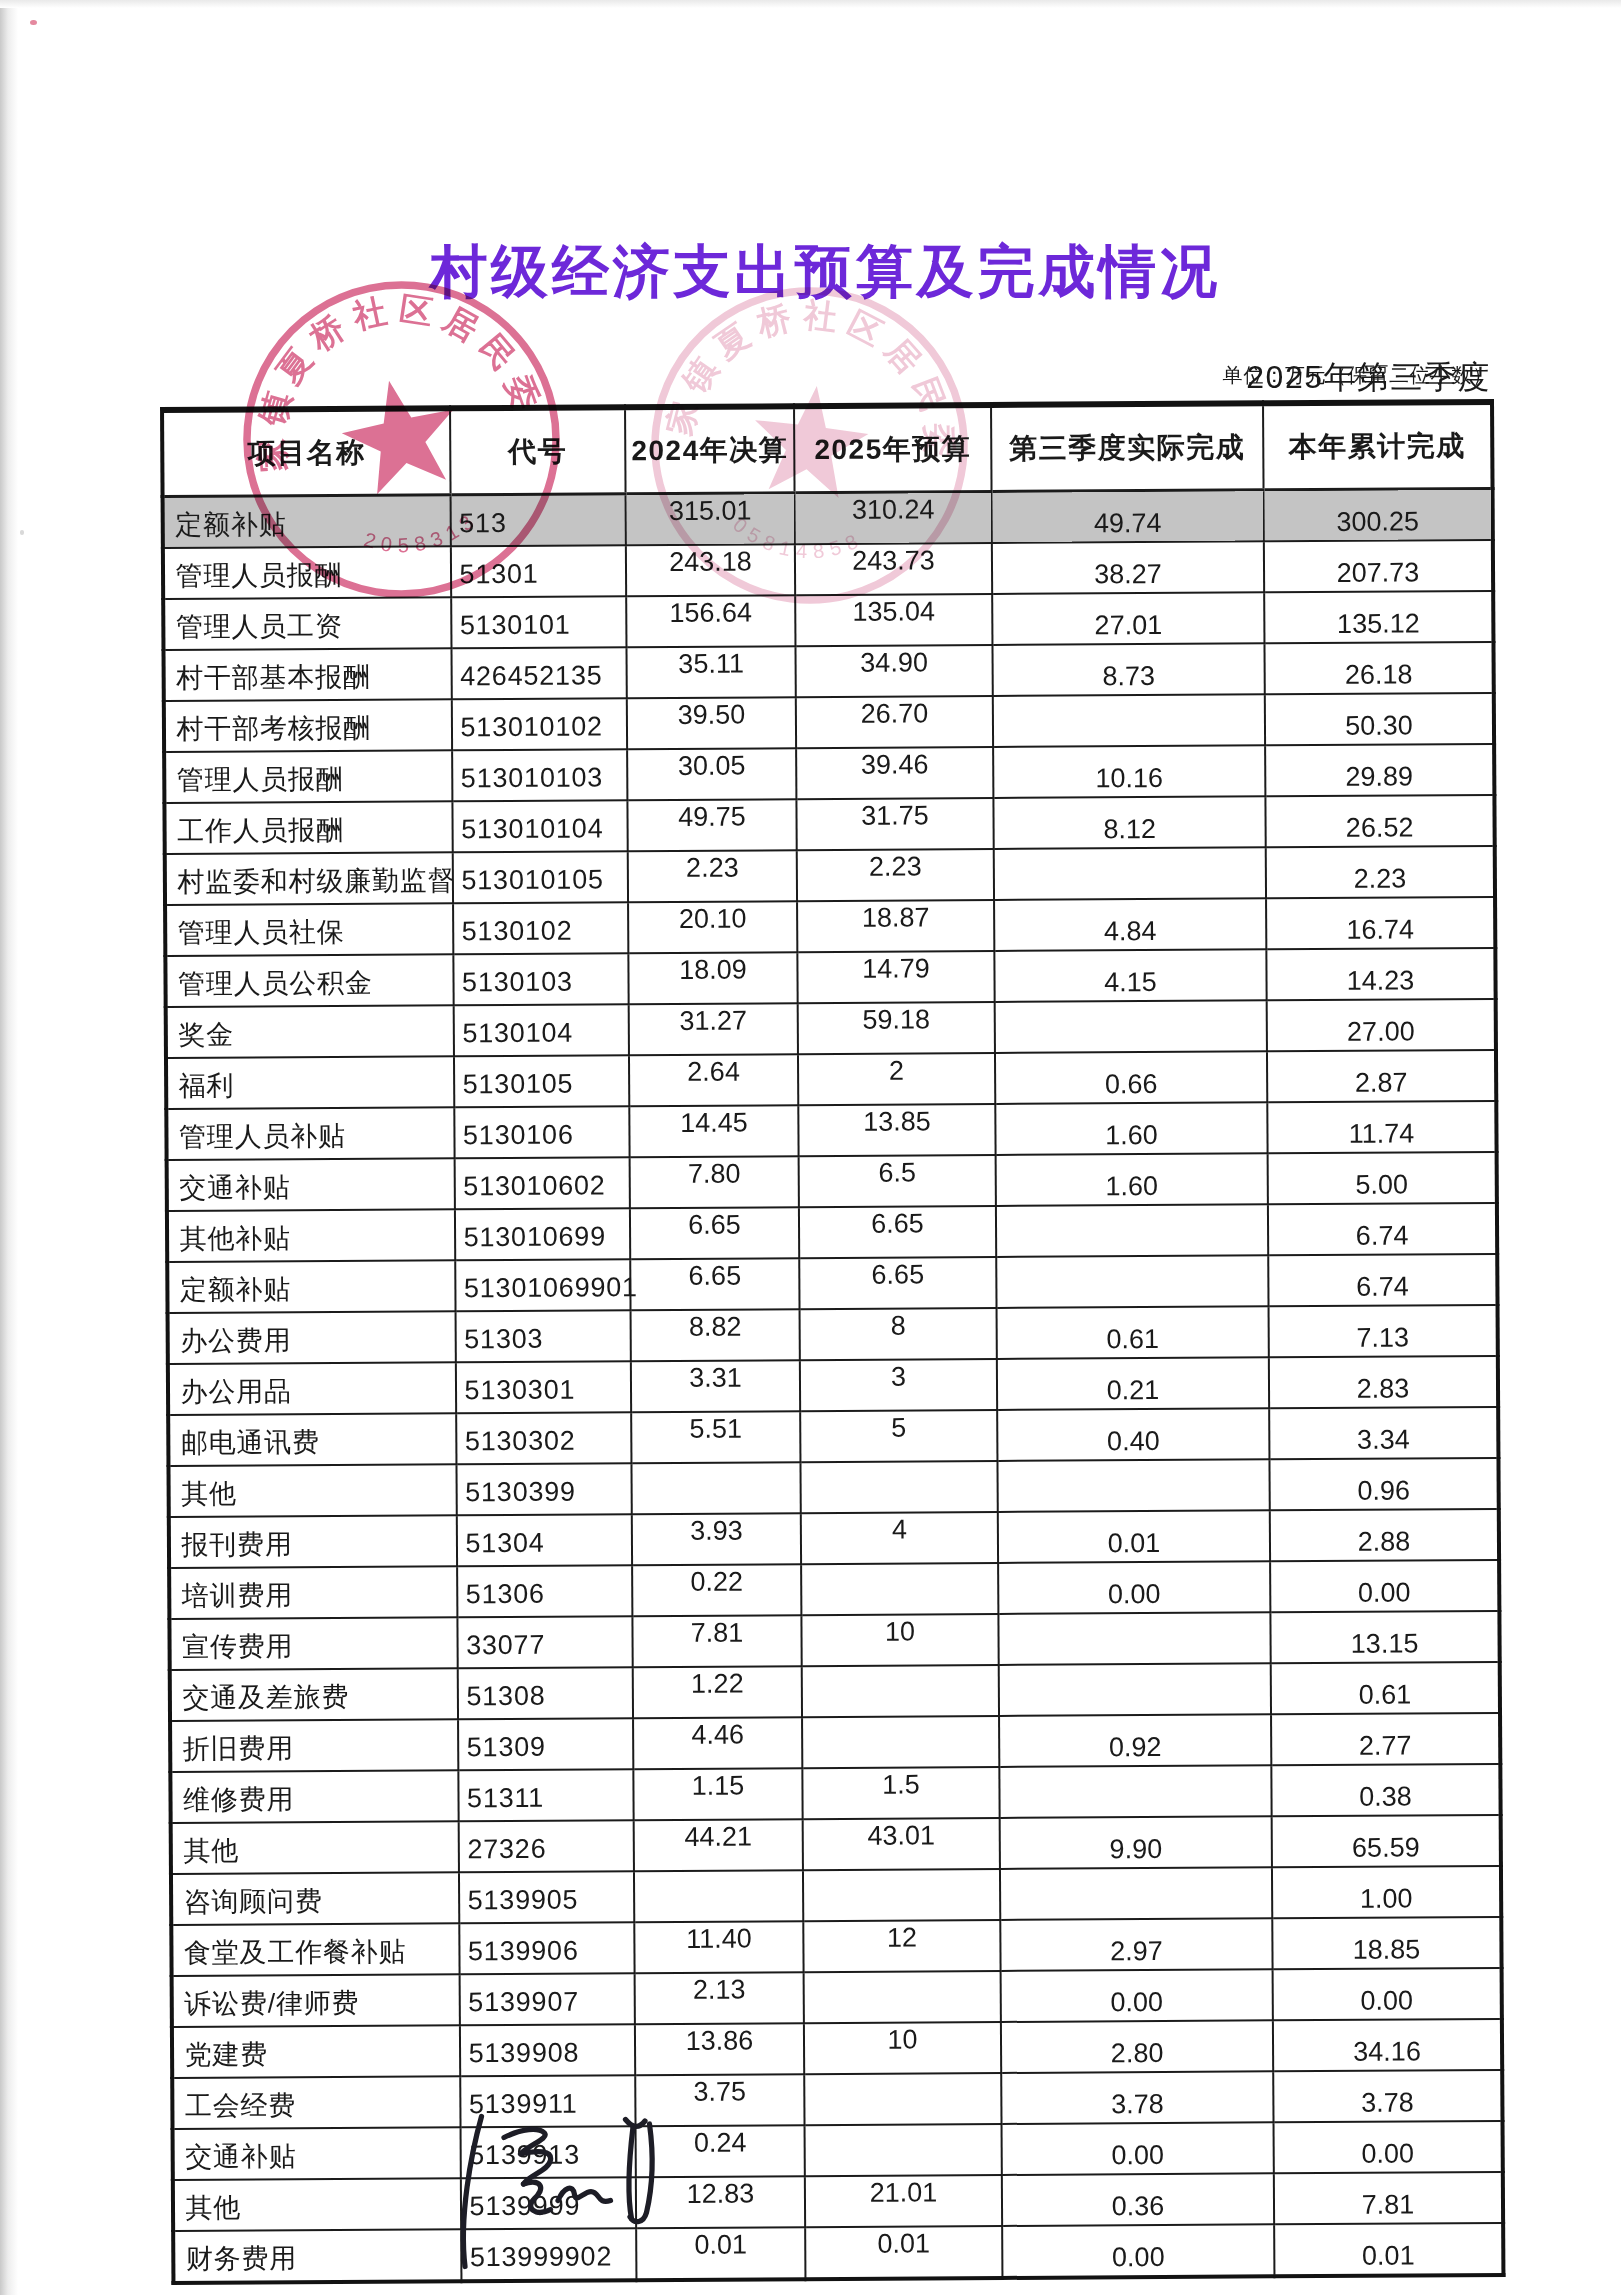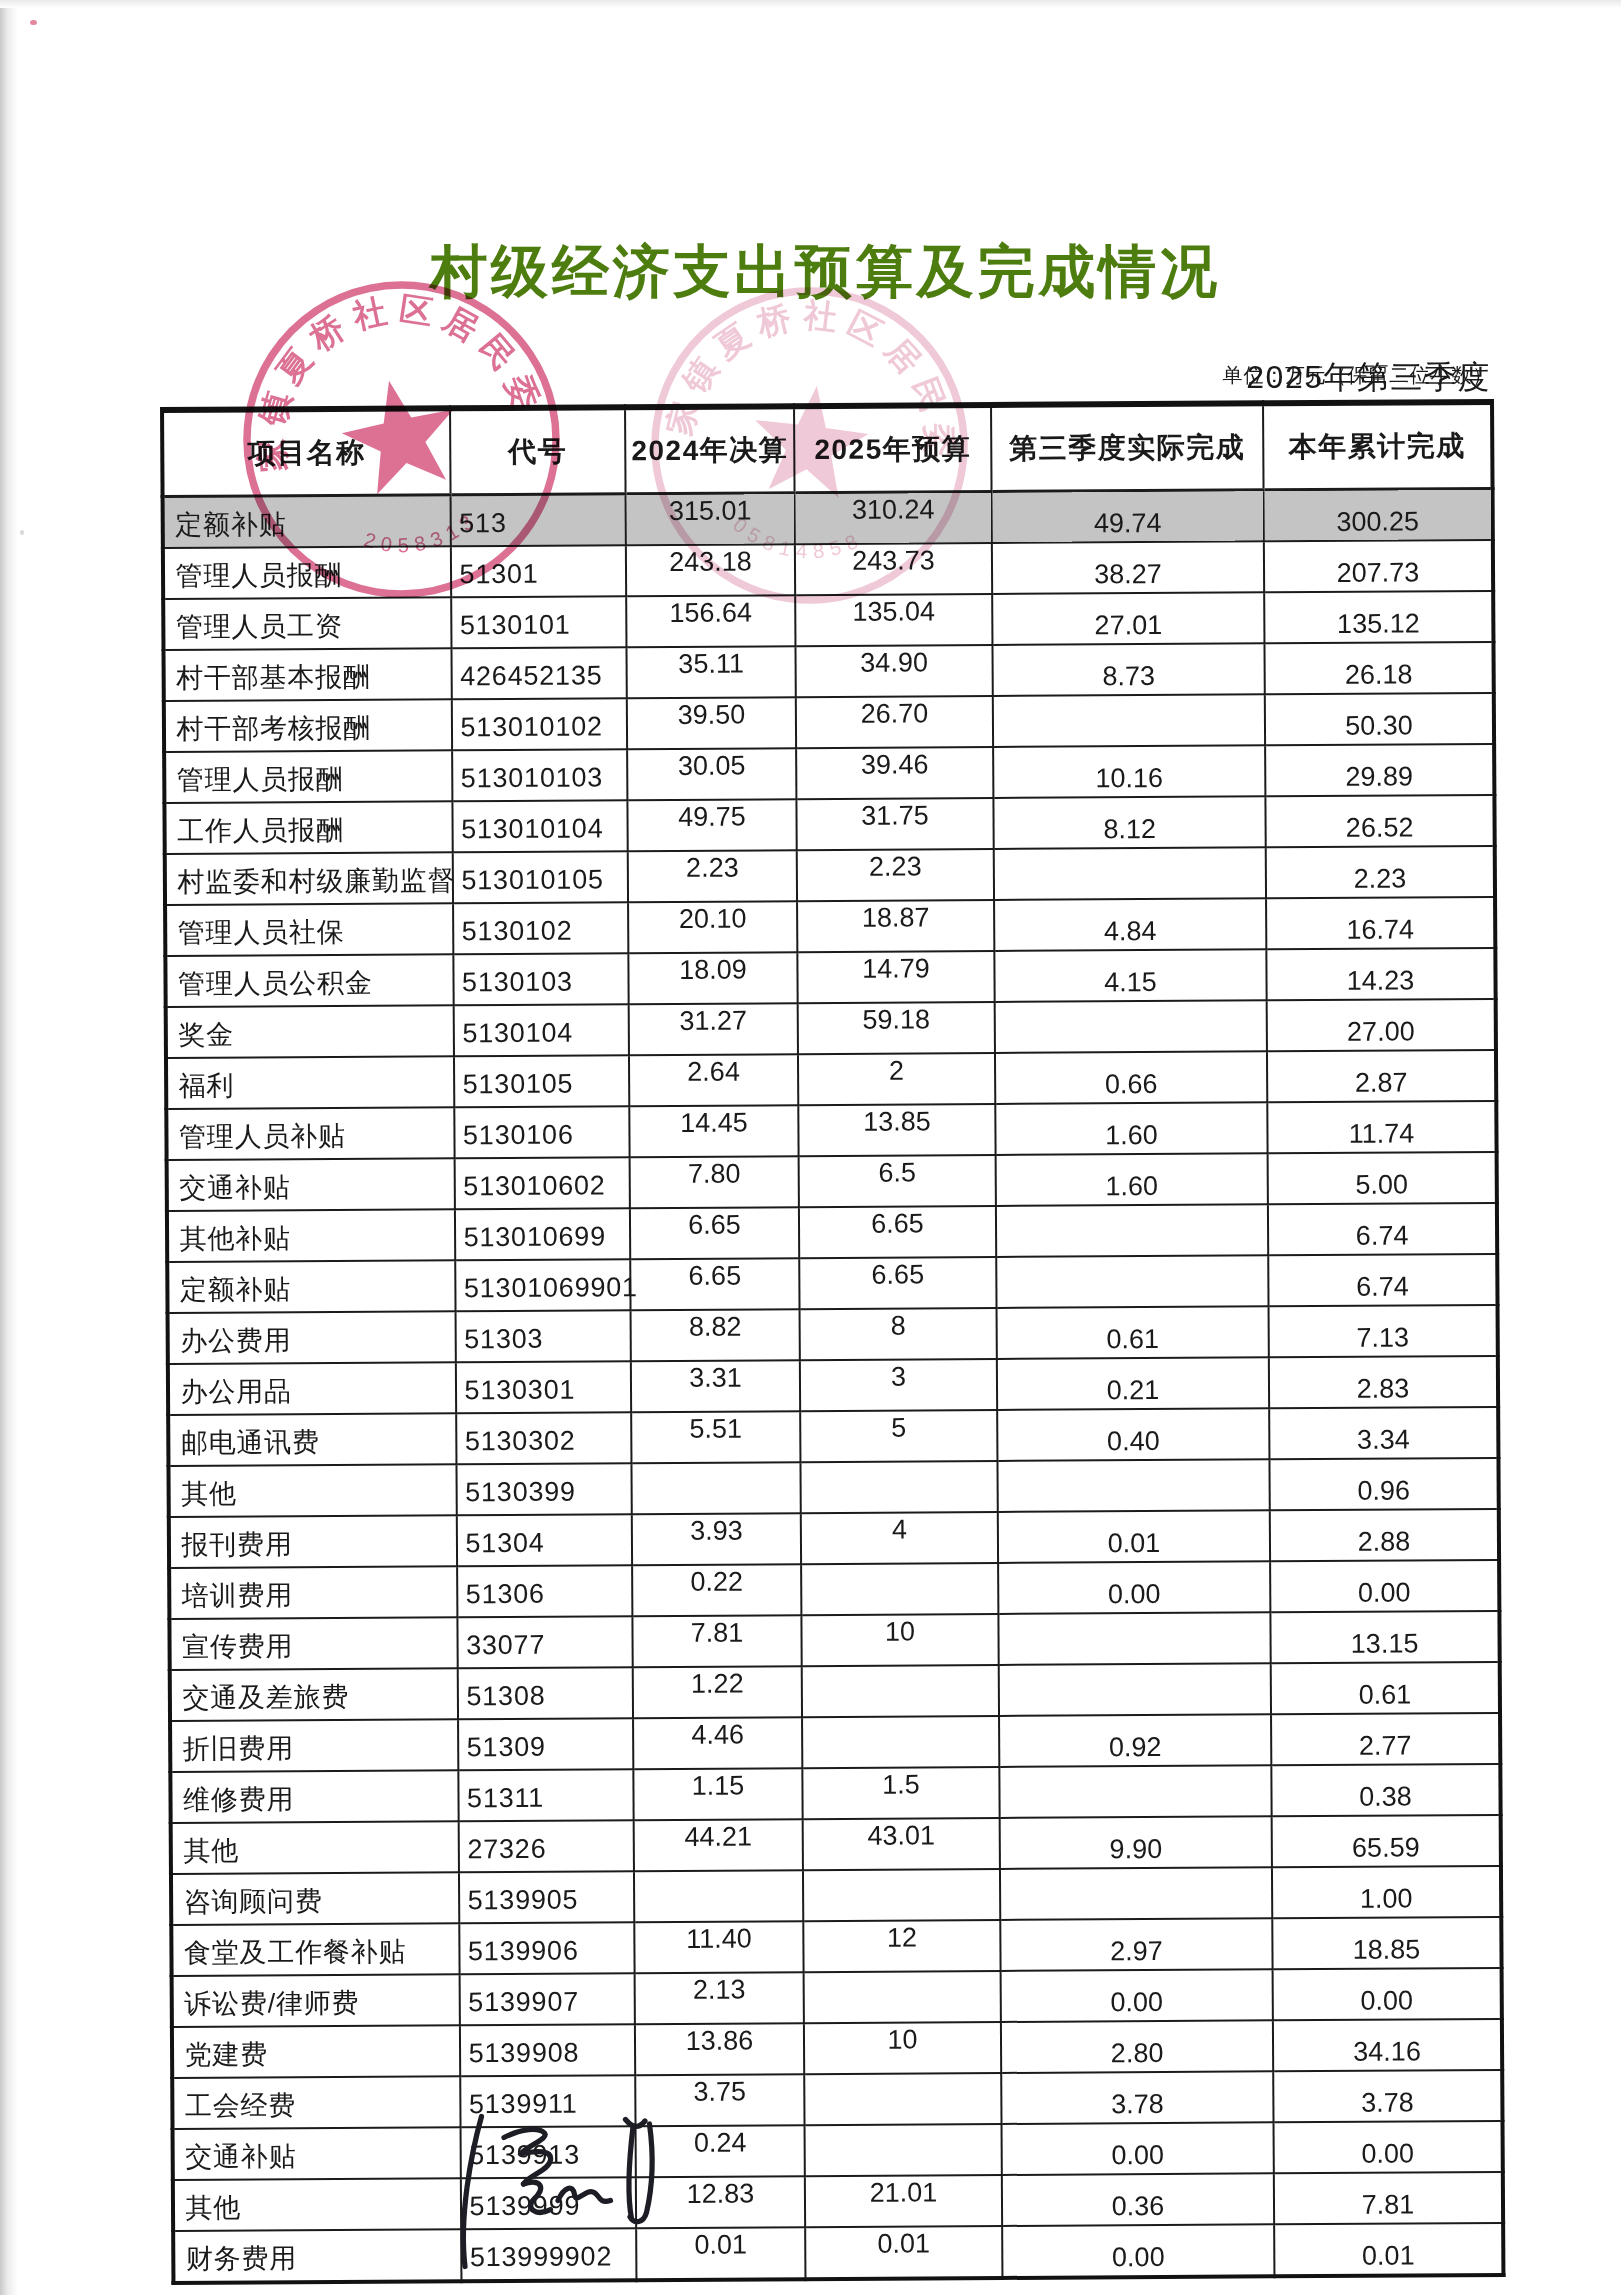--- a/index.html
+++ b/index.html
@@ -5,21 +5,21 @@
   html,body{margin:0;padding:0;background:#ffffff;}
   .page{position:relative;width:1622px;height:2295px;background:#ffffff;overflow:hidden;
         font-family:"Liberation Sans",sans-serif;color:#1a1a1a;}
   .edge-left{position:absolute;left:0;top:0;width:18px;height:100%;
         background:linear-gradient(to right,#c9c9c9,#ededed 45%,#ffffff);}
   .edge-top{position:absolute;left:0;top:0;width:100%;height:7.5px;
         background:linear-gradient(to bottom,#e9e9e9,#ffffff);}
   .speck{position:absolute;border-radius:50%;}
 
   .title{position:absolute;left:160px;top:234px;width:1331px;margin:0;
-        text-align:center;font-size:57px;font-weight:900;letter-spacing:3.8px;color:#4d7c0f;}
+        text-align:center;font-size:57px;font-weight:900;letter-spacing:3.8px;color:#6d28d9;}
   .subtitle{position:absolute;left:160px;top:356px;width:1331px;
         text-align:right;font-size:32px;font-weight:500;letter-spacing:1.5px;}
   .unit-note{position:absolute;right:129px;top:362px;font-size:20px;letter-spacing:0.8px;}
 
   table.budget{position:absolute;left:160px;top:403px;width:1331px;
         border-collapse:collapse;table-layout:fixed;
         transform:rotate(-0.35deg);transform-origin:50% 0;}
   table.budget{border:4.5px solid #121212;border-top-width:6.8px;}
   table.budget th,table.budget td{border:2.3px solid #1b1b1b;overflow:visible;}
   table.budget thead th{height:80px;font-size:28px;font-weight:700;letter-spacing:1.5px;

